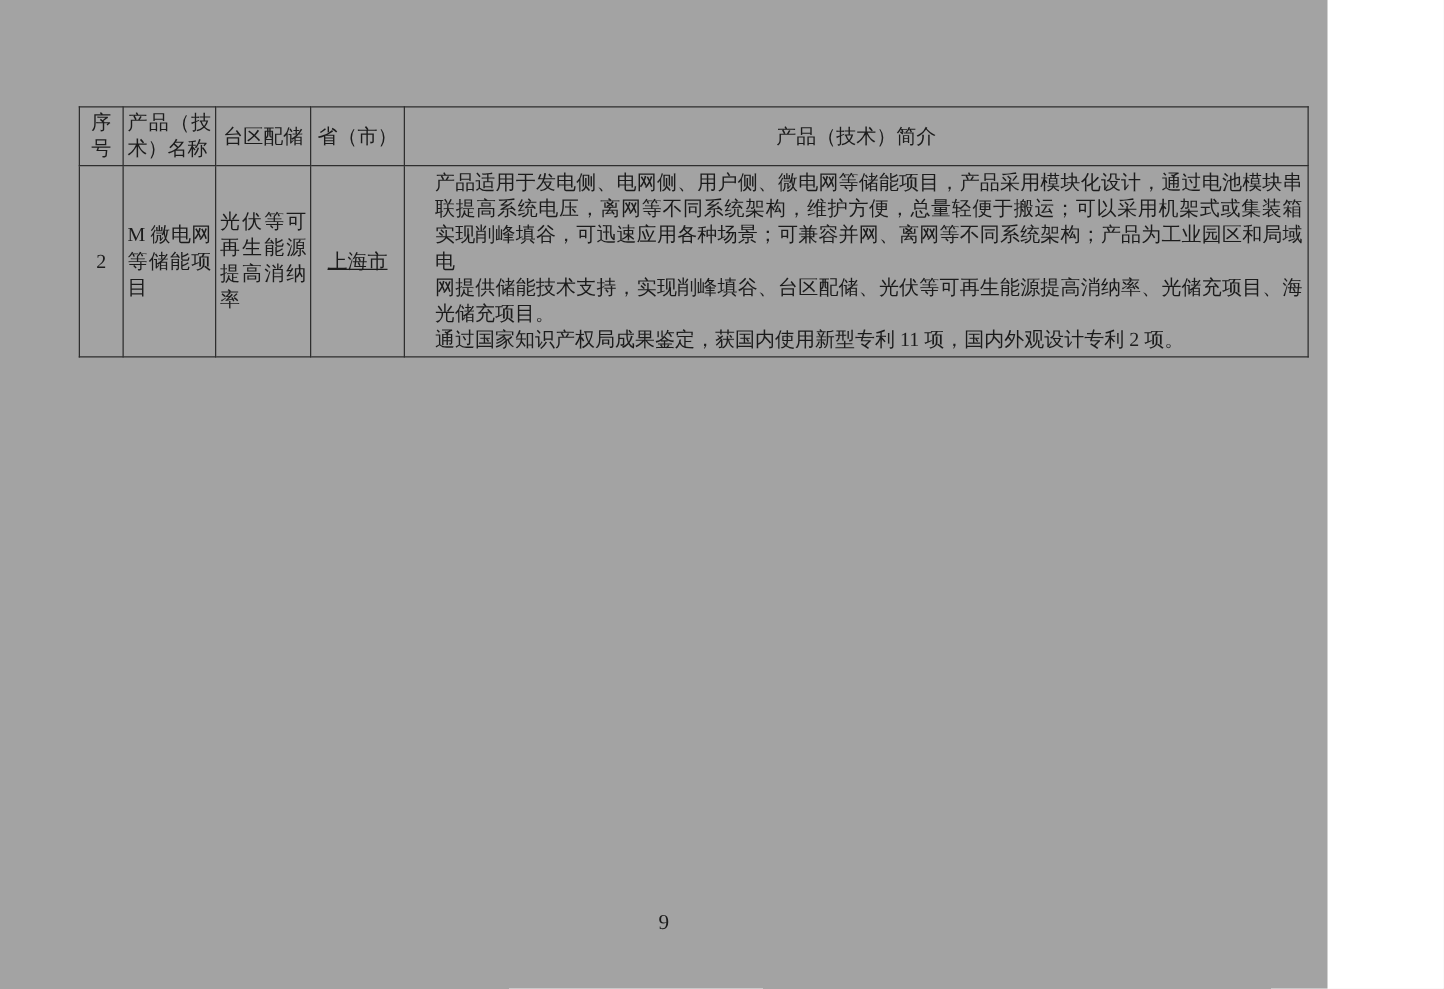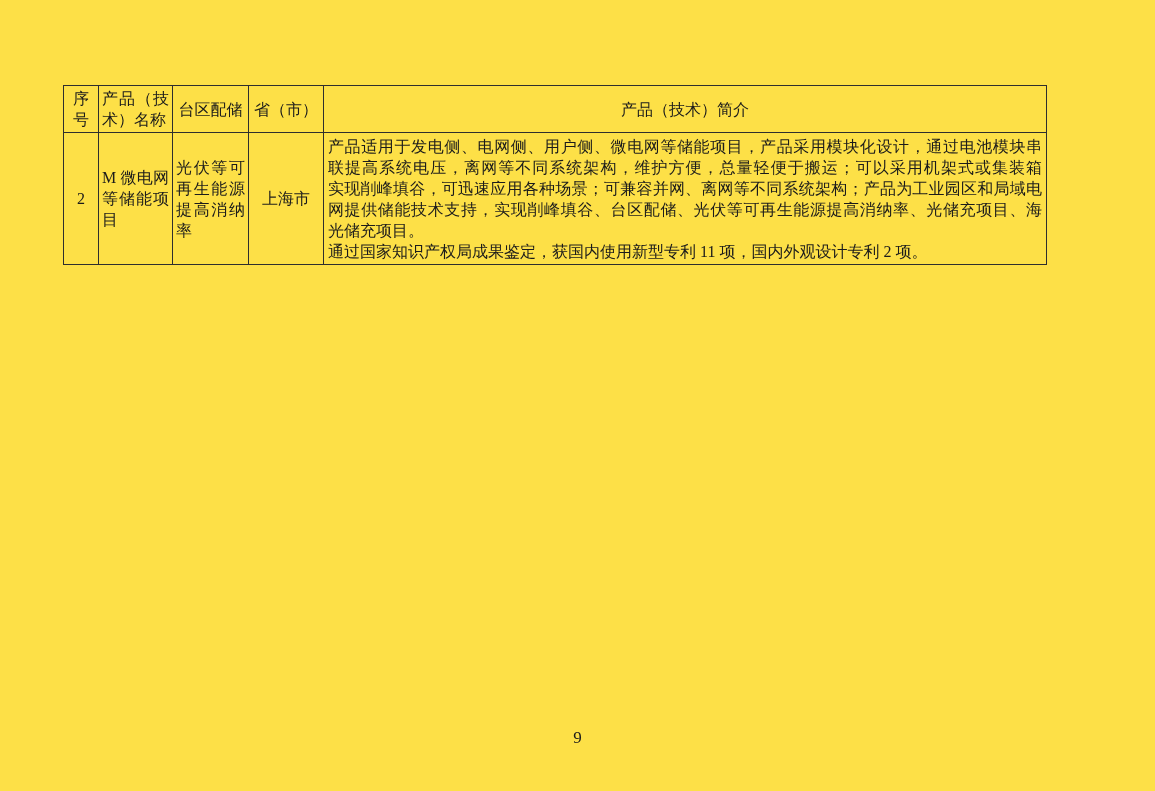--- a/index.html
+++ b/index.html
@@ -5,22 +5,22 @@
   * { margin: 0; padding: 0; box-sizing: border-box; }
   html, body {
     width: 1155px; height: 791px;
     background: #ffffff;
     font-family: "Liberation Serif", "DejaVu Serif", serif;
     color: #1b1b1b;
     -webkit-font-smoothing: antialiased;
   }
   .page {
     position: relative;
-    width: 1155px; height: 791px;
-    background: #fde047;
+    width: 1062px; height: 791px;
+    background: #a3a3a3;
     overflow: hidden;
   }
   table.doc-table {
     position: absolute;
     left: 63px; top: 85px;
     width: 984px;
     border-collapse: collapse;
     table-layout: fixed;
   }
   .doc-table th, .doc-table td {
@@ -38,30 +38,31 @@
   col.c-company { width: 76px; }
   col.c-province { width: 75px; }
   col.c-intro { width: 723px; }
   tr.data-row { height: 130px; }
   td.cell-seq { text-align: center; }
   td.cell-name, td.cell-company {
     text-align: justify;
     text-align-last: left;
     padding: 2px 3px;
   }
-  td.cell-province { text-align: center; }
+  td.cell-province { text-align: center; text-decoration: underline; }
   td.cell-intro {
     vertical-align: top;
     padding: 3px 4px 2px 4px;
   }
   .intro-line {
     font-size: 16px;
     line-height: 21px;
     white-space: nowrap;
     text-align: left;
+    margin-left: 20px;
   }
   .intro-line.fill {
     white-space: normal;
     text-align: justify;
     text-align-last: justify;
   }
   .page-number {
     position: absolute;
     top: 728px;
     left: 0; right: 0;

